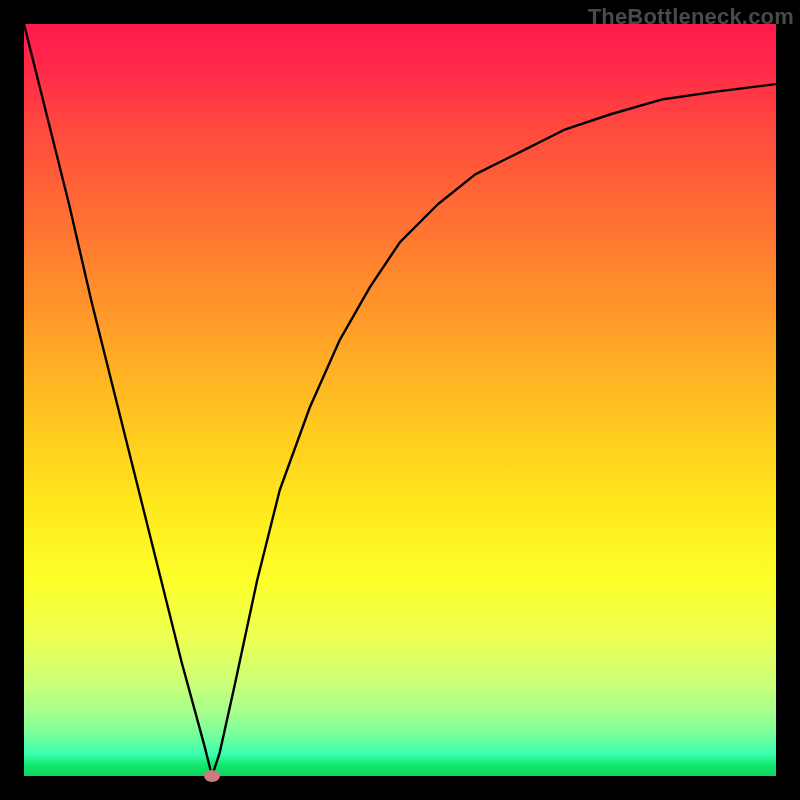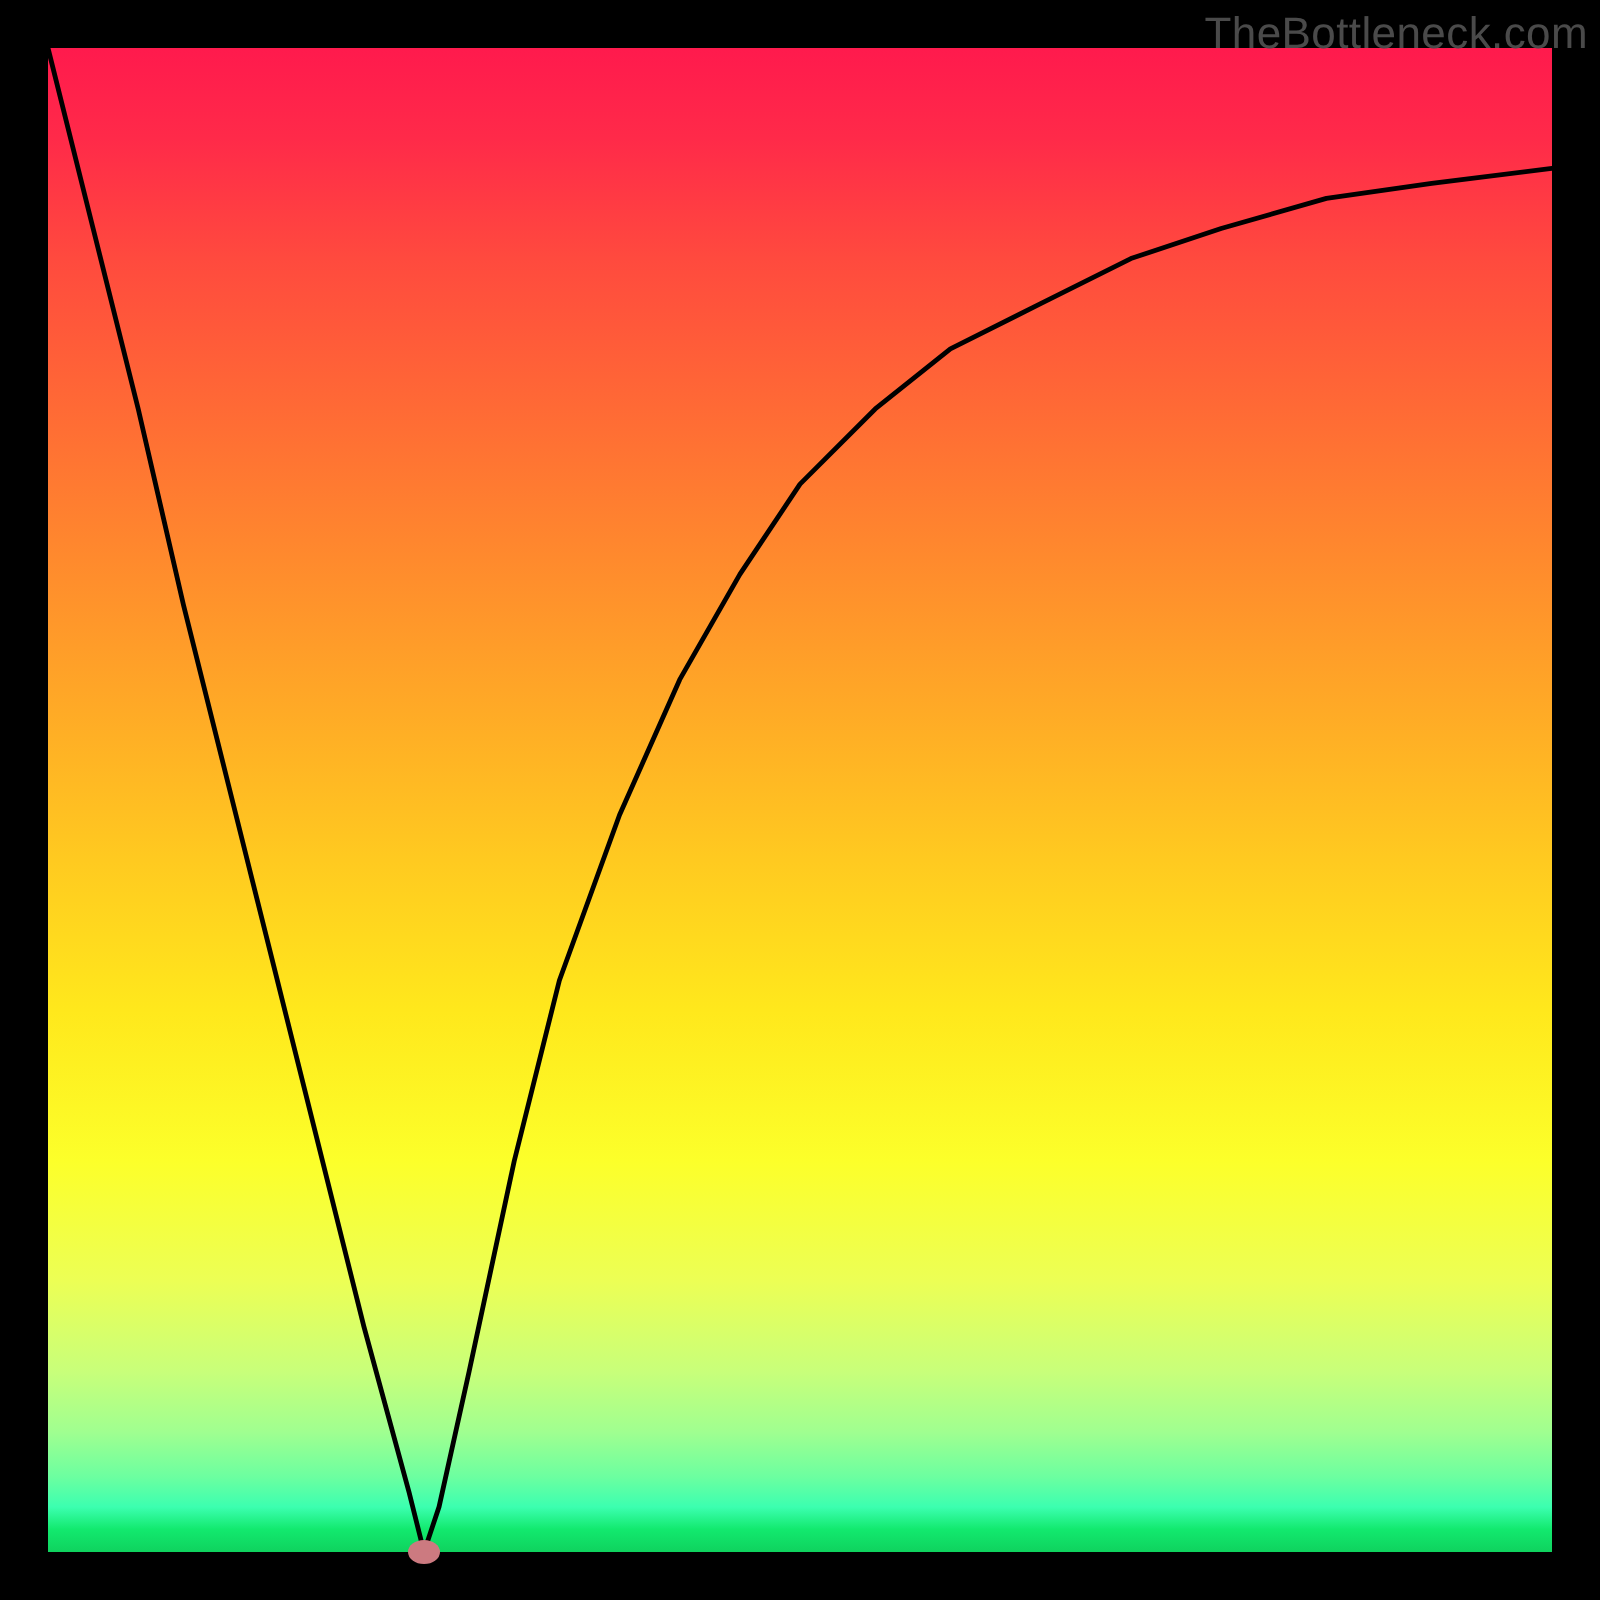--- a/index.html
+++ b/index.html
@@ -58,21 +58,21 @@
     top: 0;
     width: 752px;
     height: 752px;
   }
   .watermark {
     position: absolute;
     top: 4px;
     right: 6px;
     color: #4a4a4a;
     font-size: 22px;
-    font-weight: 400;
+    font-weight: 700;
     letter-spacing: 0.2px;
     user-select: none;
   }
   .marker {
     position: absolute;
     width: 16px;
     height: 12px;
     border-radius: 50%;
     background: #cc7a80;
     transform: translate(-50%, -50%);

